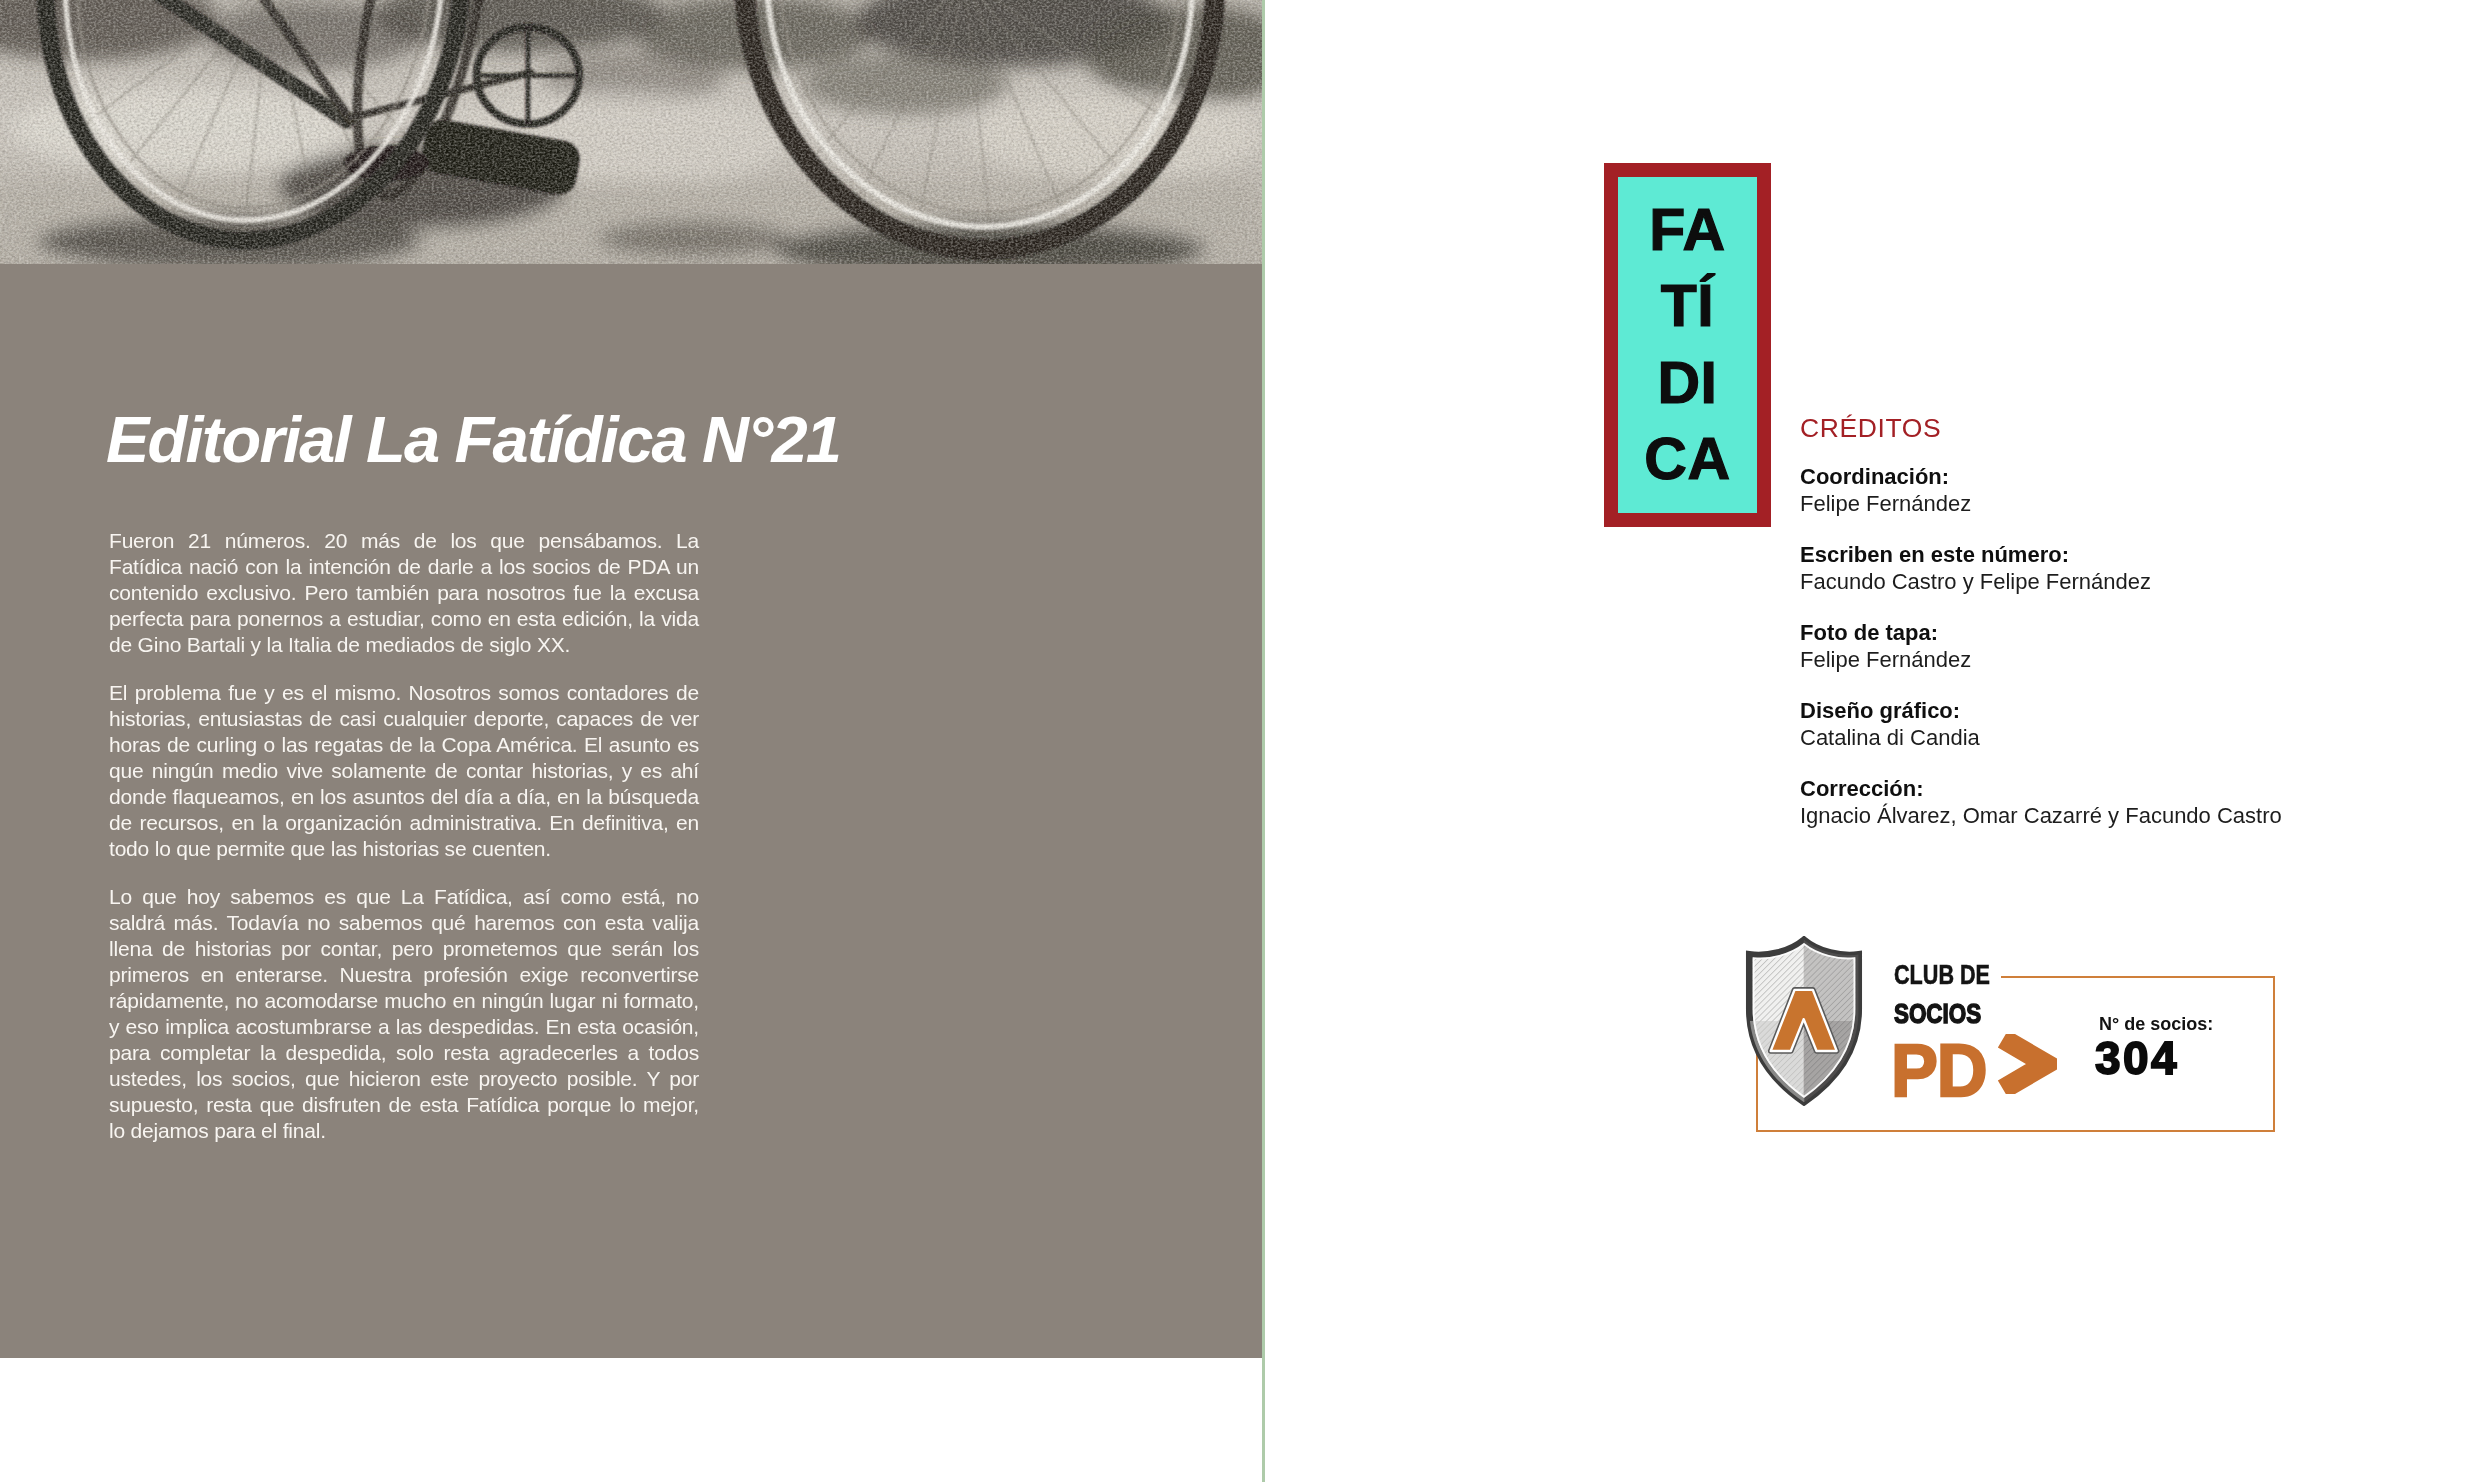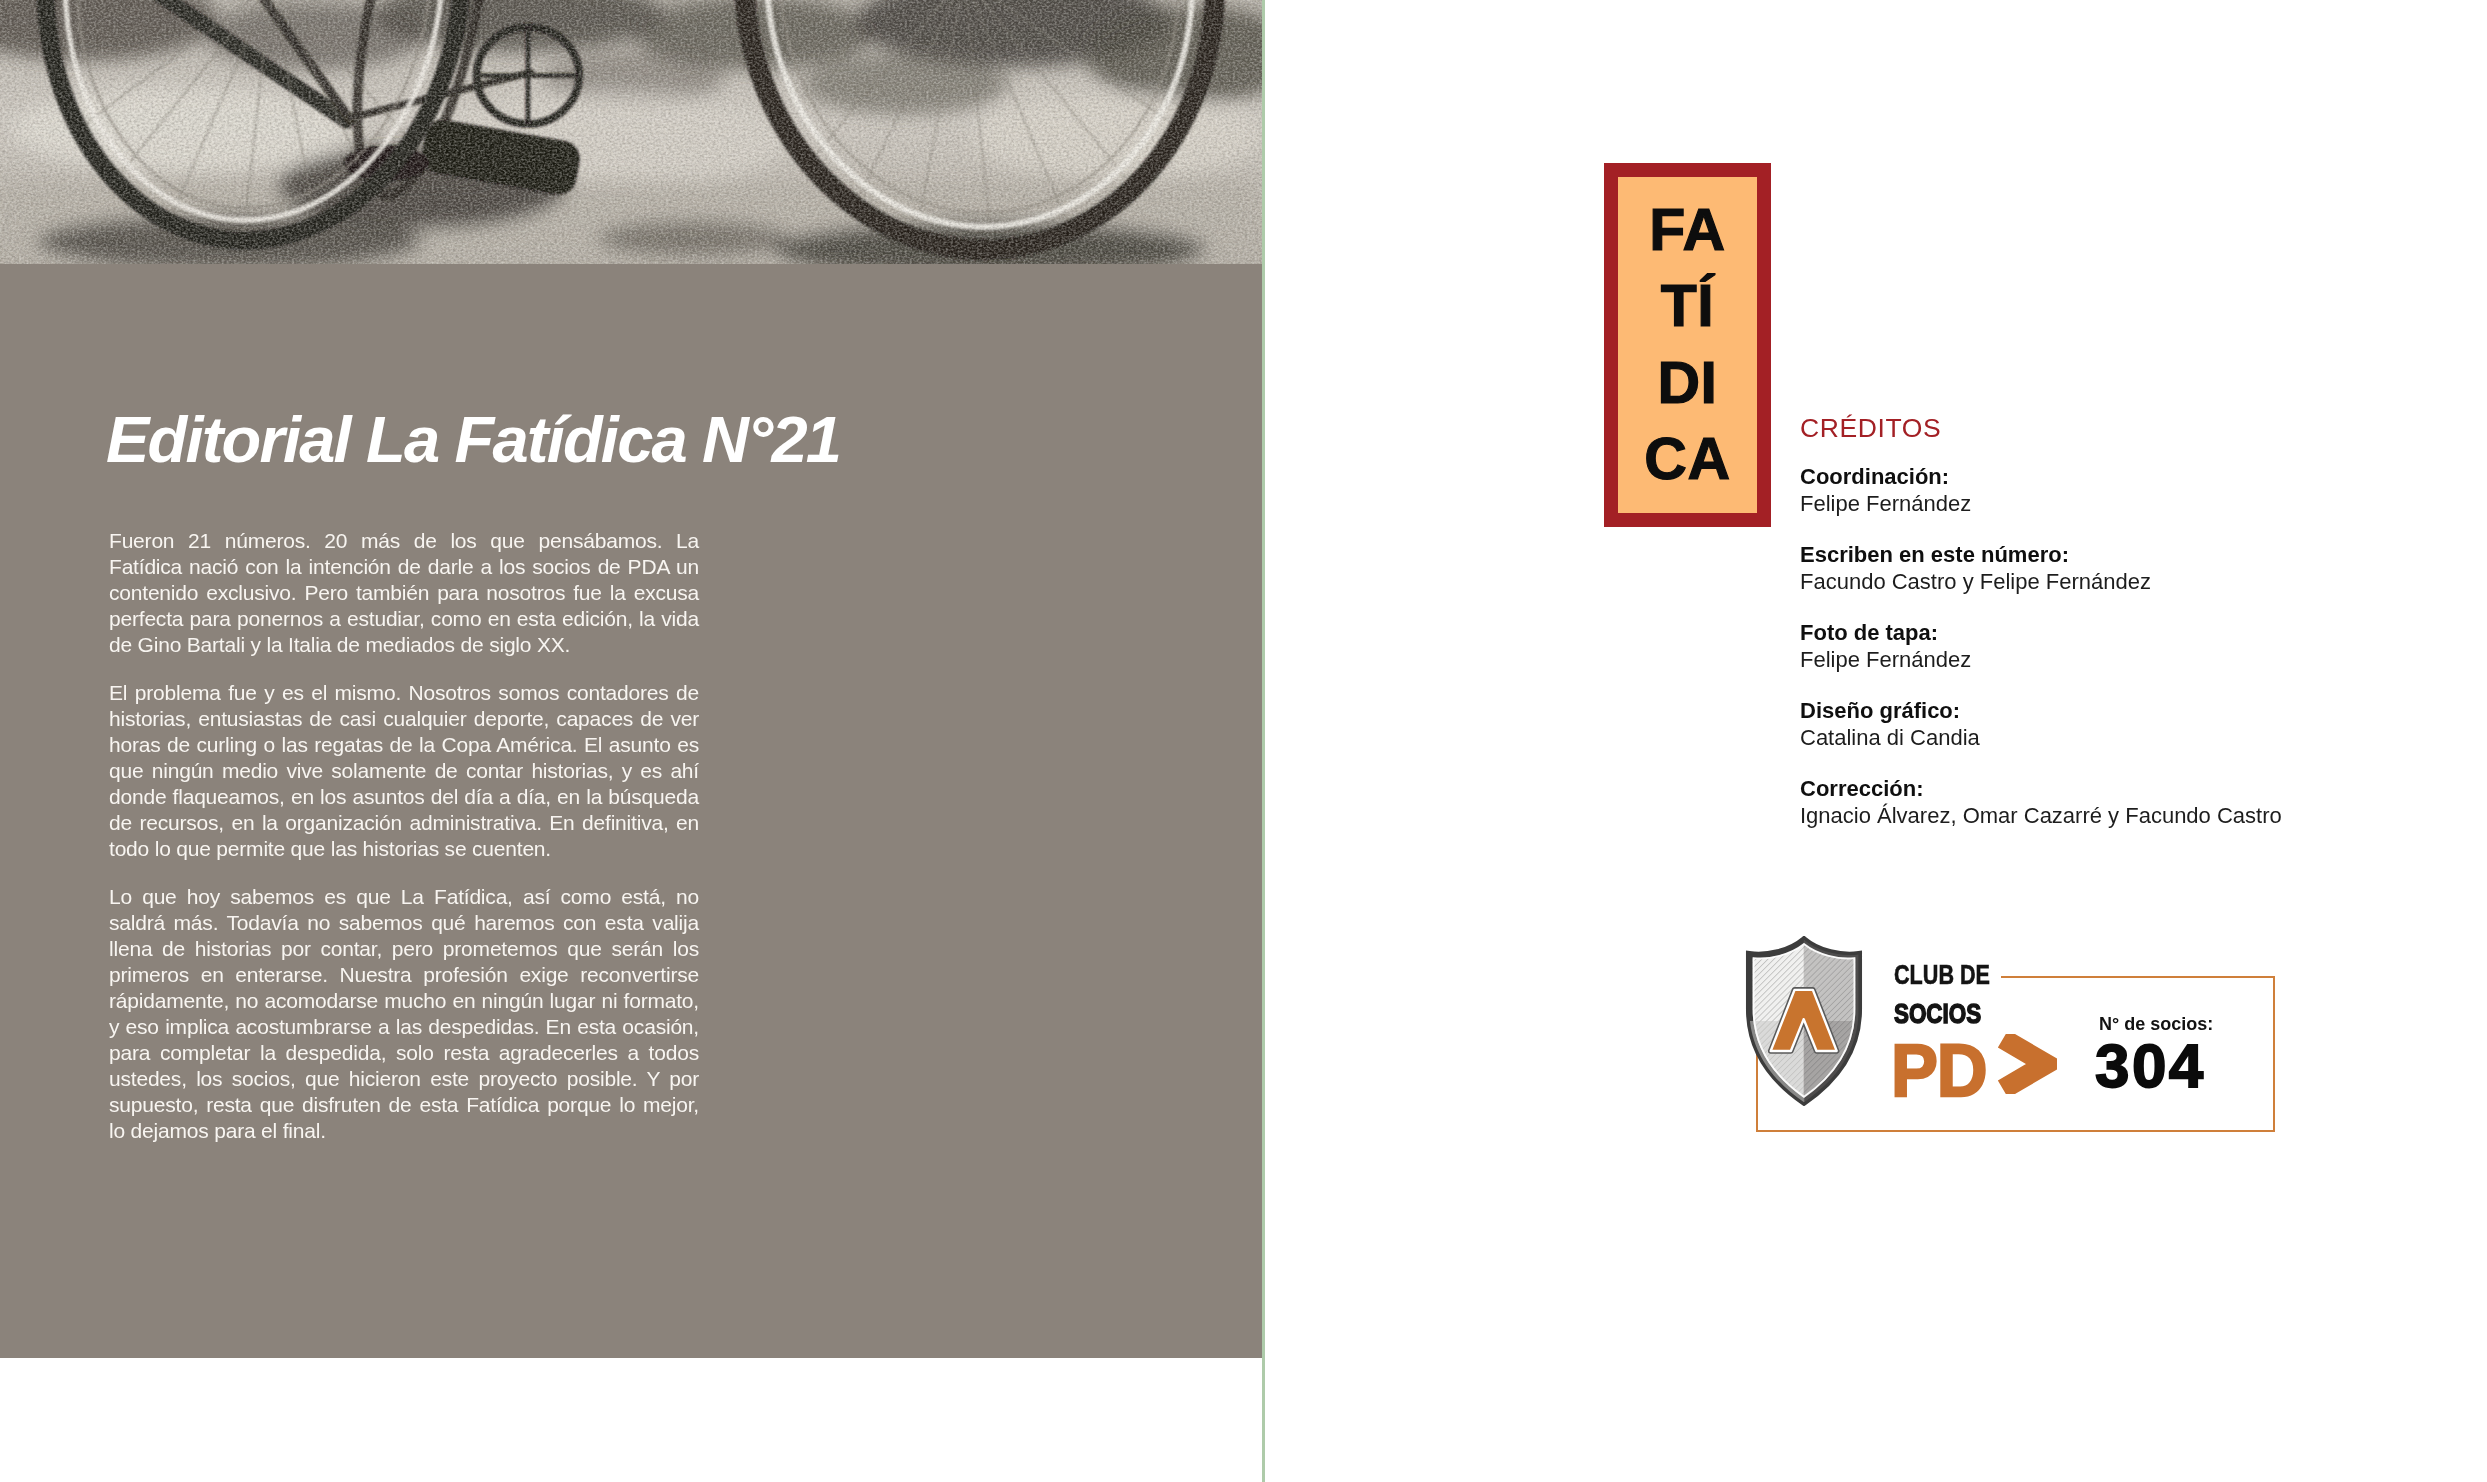--- a/index.html
+++ b/index.html
@@ -16,21 +16,21 @@
       font-size:65px;font-weight:700;font-style:italic;
       color:#ffffff;letter-spacing:-1.8px;line-height:1.15;}
 
   .body-text{left:109px;top:528px;width:590px;color:#f8f5f1;
       font-size:21px;line-height:26px;text-align:justify;
       letter-spacing:-0.2px;hyphens:auto;-webkit-hyphens:auto;}
   .body-text p{margin:0 0 22px 0;}
 
   
   .fatidica-box{left:1604px;top:163px;width:167px;height:364px;
-      box-sizing:border-box;border:14.5px solid #a32025;background:#fdba74;
+      box-sizing:border-box;border:14.5px solid #a32025;background:#5eead4;
       display:flex;flex-direction:column;justify-content:space-evenly;
       align-items:center;padding:6px 0;}
   .fatidica-box .row{font-size:59px;font-weight:700;color:#0d0d0d;
       line-height:1;letter-spacing:0.6px;-webkit-text-stroke:1.2px #0d0d0d;}
 
   
   .credits-heading{left:1800px;top:413px;font-size:26.5px;color:#a32025;
       letter-spacing:0.6px;}
   .credits{left:1800px;top:464px;width:675px;}
   .credit-item{margin:0 0 25px 0;}
@@ -47,21 +47,21 @@
       letter-spacing:0;transform:scaleX(0.8);transform-origin:left top;
       -webkit-text-stroke:0.6px #141414;white-space:nowrap;}
   .club-line2{left:1894px;top:998px;font-size:28px;font-weight:700;color:#141414;
       transform:scaleX(0.8);transform-origin:left top;
       -webkit-text-stroke:1.5px #141414;white-space:nowrap;}
   .pd-row{left:1891px;top:1034px;display:flex;align-items:flex-start;gap:6px;}
   .pd-wordmark{font-size:74px;font-weight:700;color:#c8702e;line-height:1;
       -webkit-text-stroke:2.4px #c8702e;letter-spacing:-1.2px;
       transform:scaleX(0.95);transform-origin:left center;}
   .members-label{left:2099px;top:1014px;font-size:18px;font-weight:700;color:#121212;}
-  .members-count{left:2095px;top:1035px;font-size:62px;font-weight:700;color:#0b0b0b;
+  .members-count{left:2095px;top:1035px;font-size:46px;font-weight:700;color:#0b0b0b;
       letter-spacing:2.4px;-webkit-text-stroke:1.8px #0b0b0b;line-height:1;}
 </style>
 </head>
 <body>
 
 <div class="abs left-page">
 
   <div class="abs cover-photo">
     <svg width="1262" height="264" viewBox="0 0 2092 437" preserveAspectRatio="none">
       <defs>

